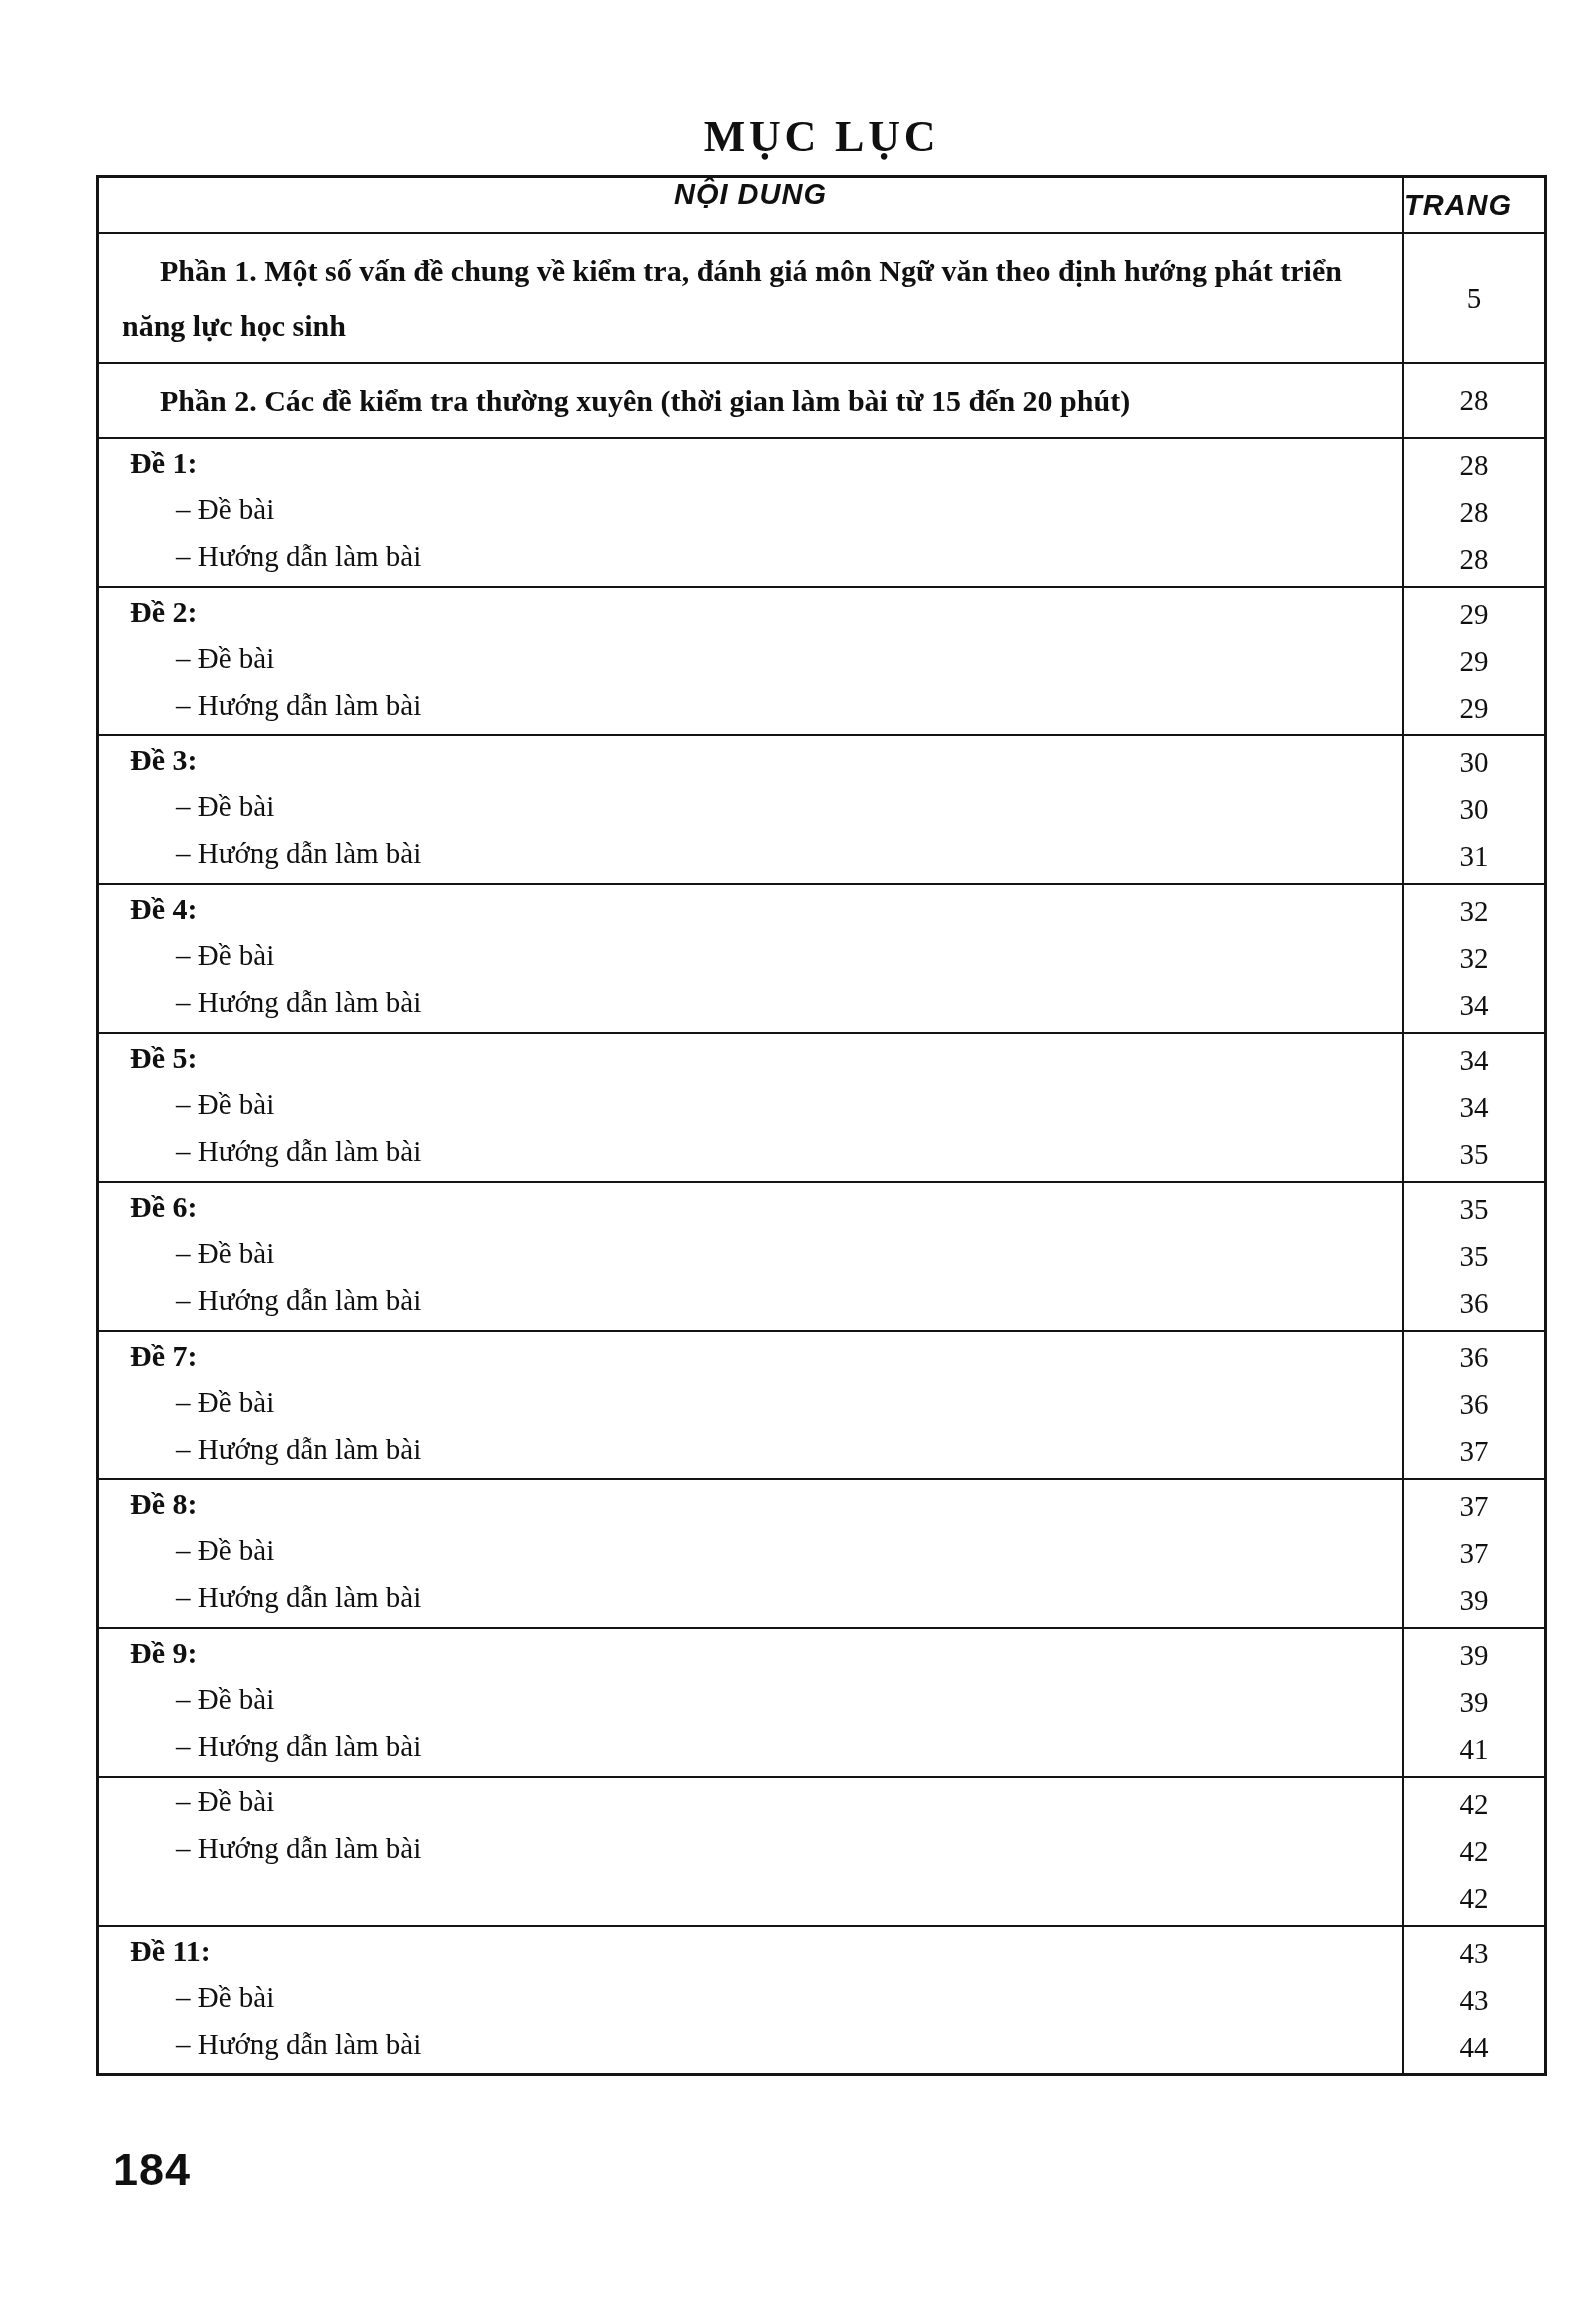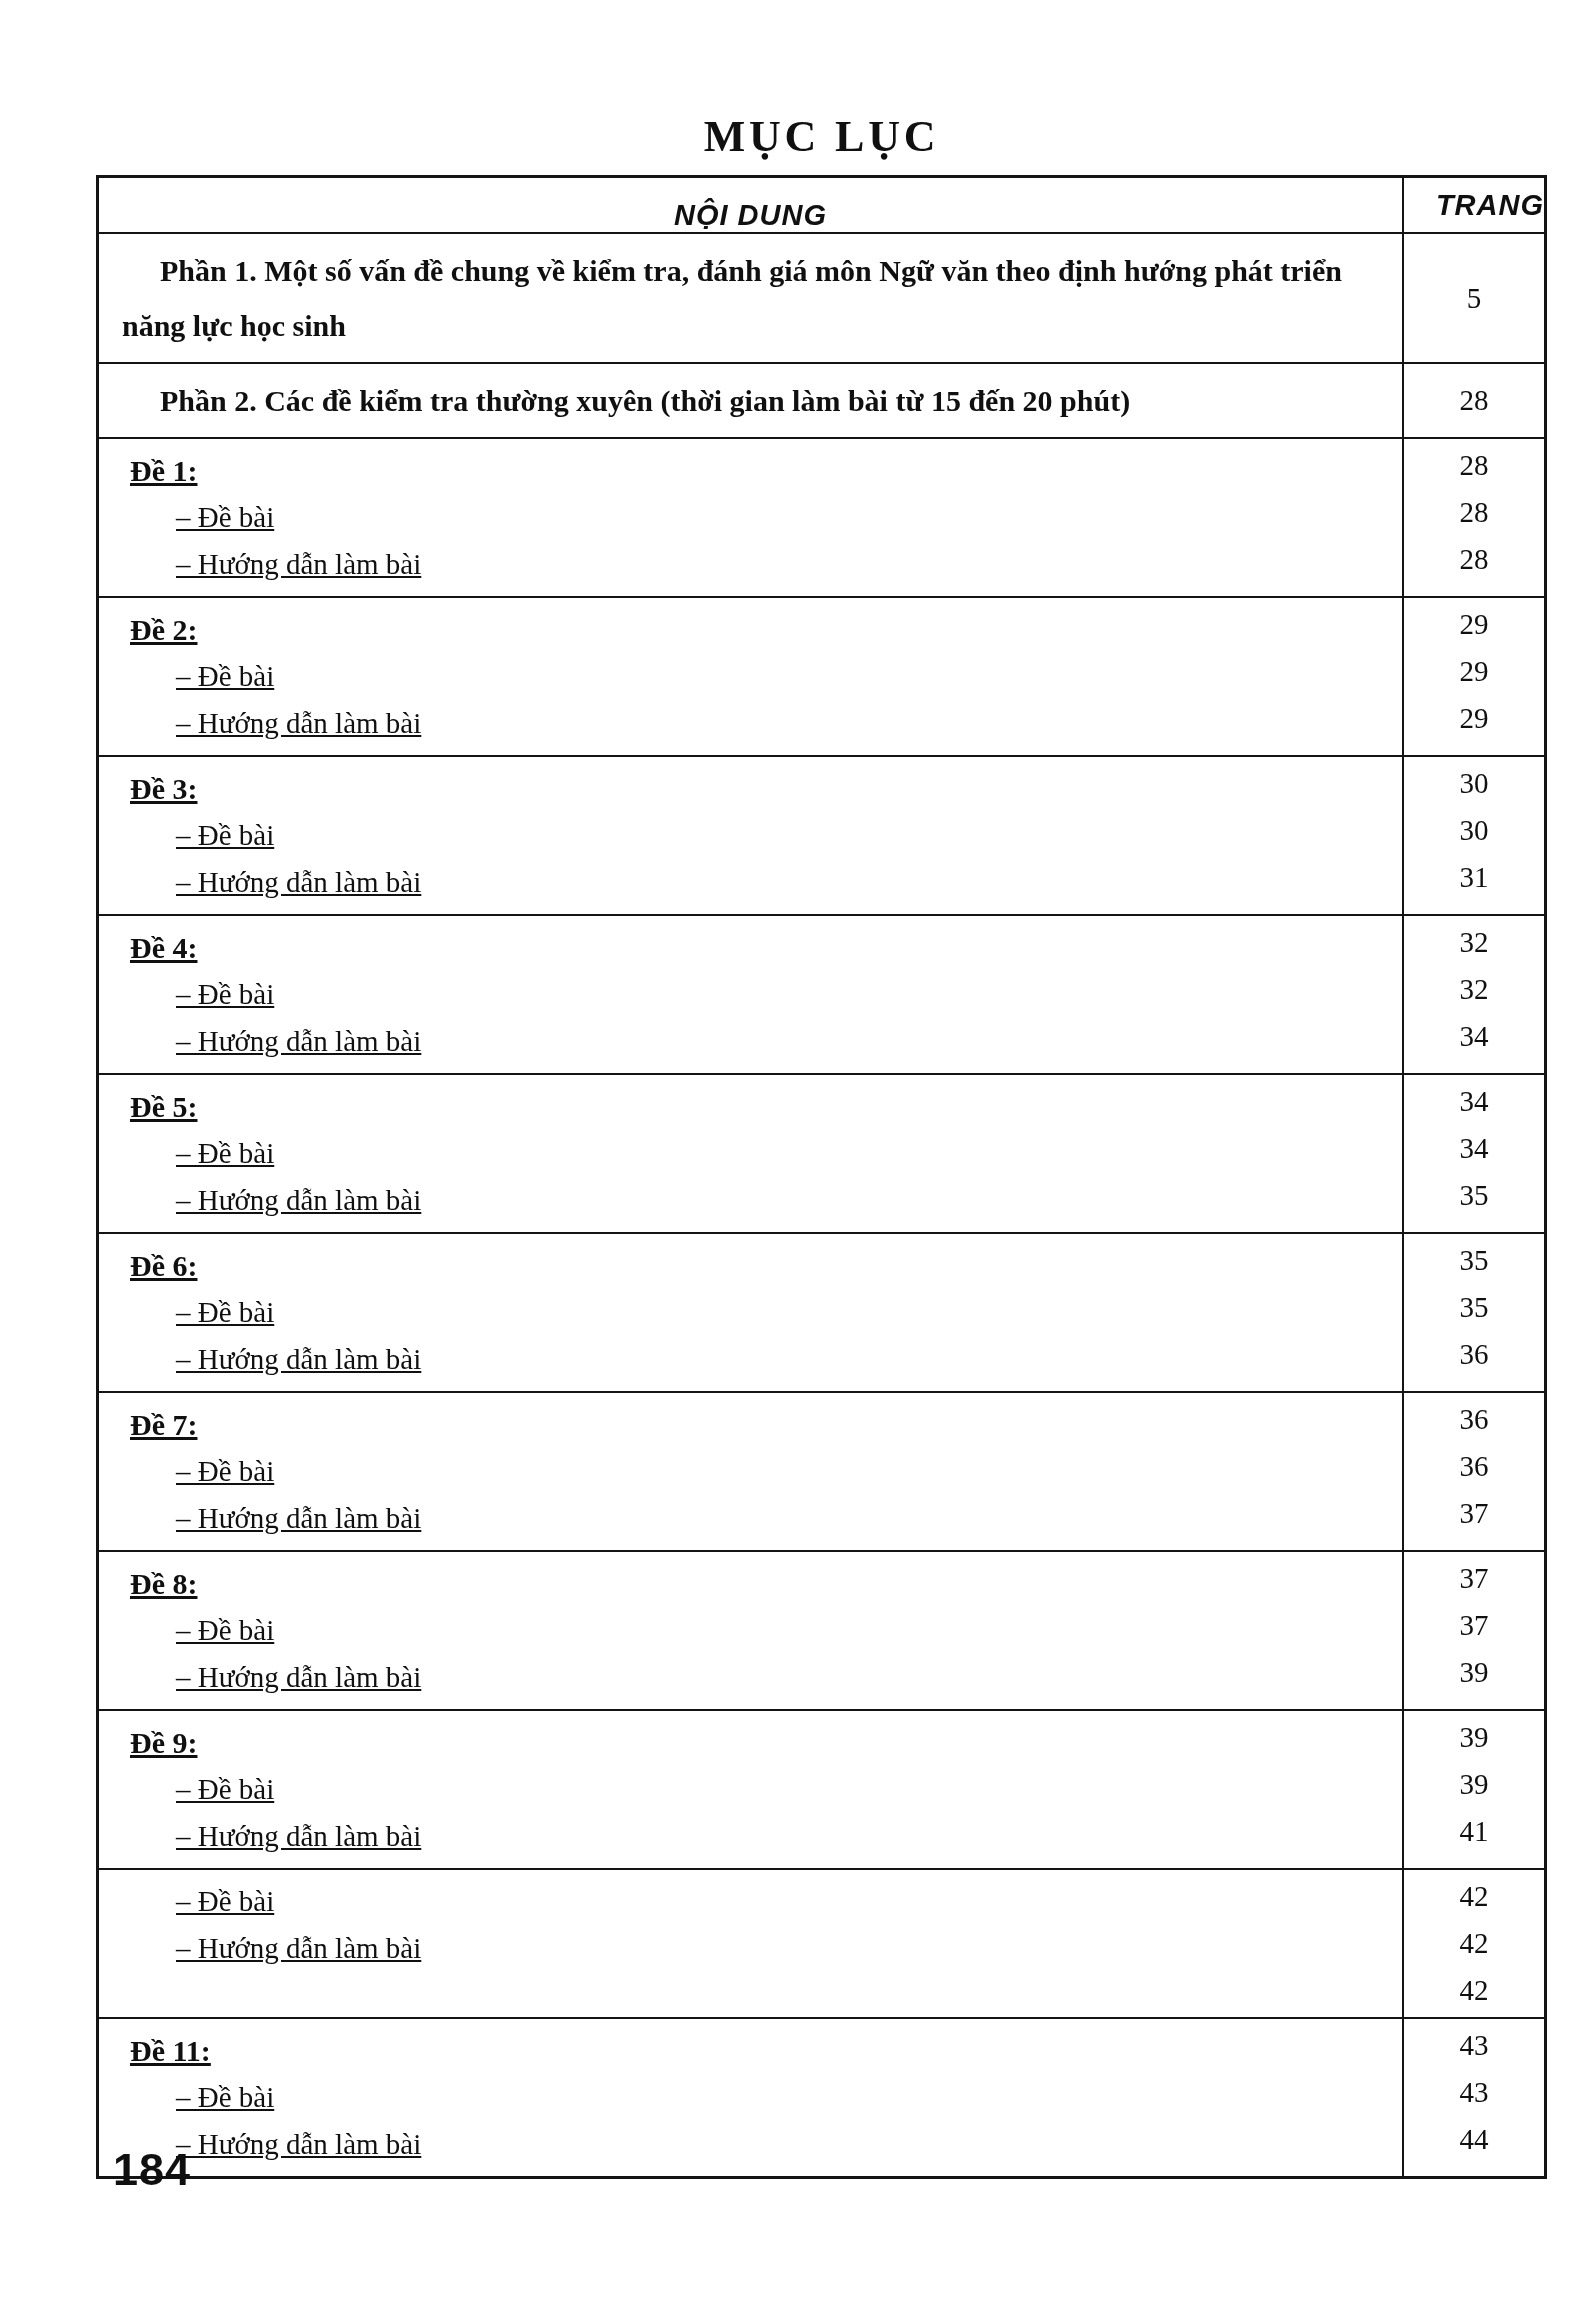--- a/index.html
+++ b/index.html
@@ -40,41 +40,41 @@
     border-left: 2.9px solid #141414;
     display: flex;
     flex-direction: column;
     align-items: center;
   }
   
   .header-row { height: 56px; }
   .header-row .content-cell,
   .header-row .page-cell {
     display: flex;
-    align-items: flex-end;
+    align-items: flex-start;
     justify-content: center;
   }
   .col-header {
     font-family: "Liberation Sans", sans-serif;
     font-style: italic;
     font-weight: bold;
     font-size: 29px;
     letter-spacing: 1px;
   }
   
   .part-row .content-cell {
     padding: 8.6px 25px 8.6px 23px;
     font-weight: bold;
     font-size: 30px;
     line-height: 1.85;
     text-indent: 38px;
   }
   .part-row .page-cell { justify-content: center; }
   
-  .exam-group .content-cell { padding: 8px 0; text-decoration: underline; }
+  .exam-group .content-cell { padding: 0 0; }
   .exam-group .page-cell { padding: 2.9px 0; }
   .exam-title {
     height: 47px;
     line-height: 47px;
     padding-left: 31px;
     font-weight: bold;
     font-size: 30px;
   }
   .exam-item {
     height: 47px;

